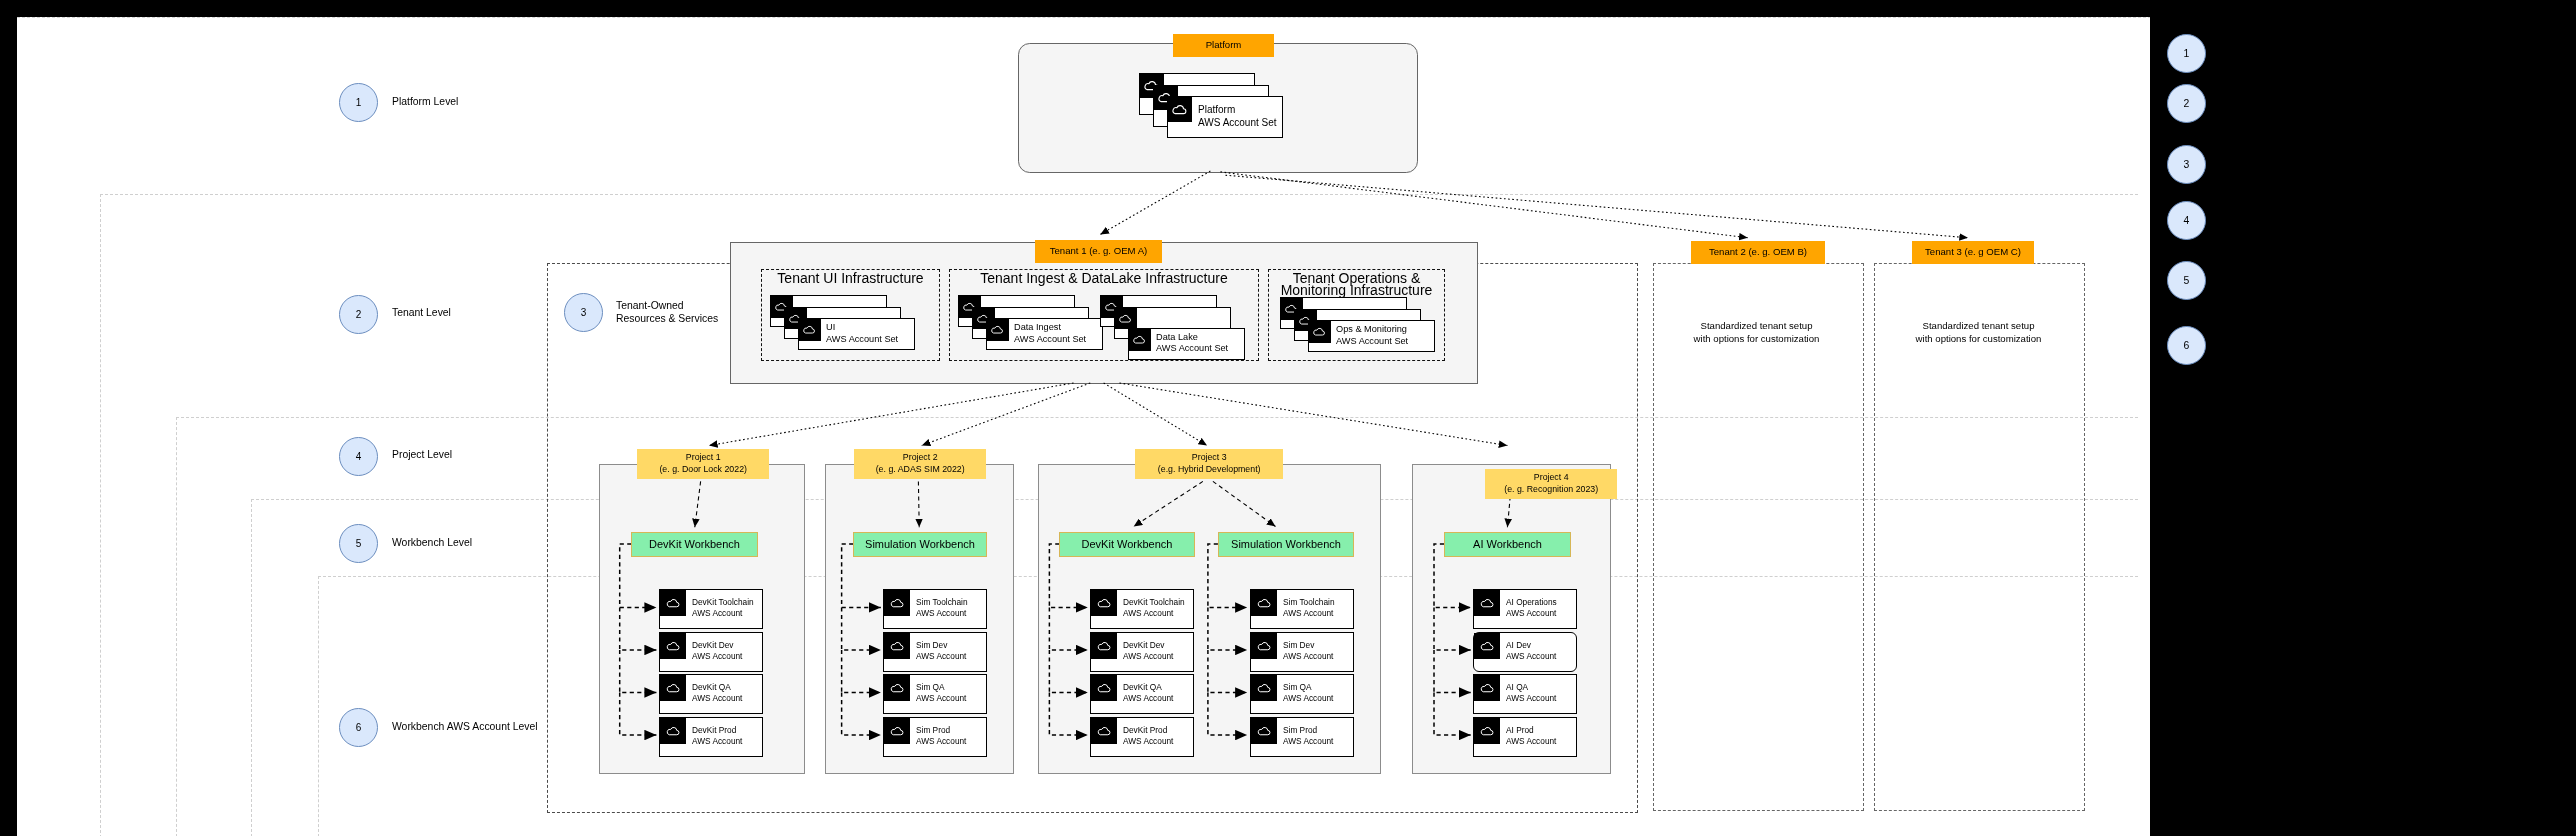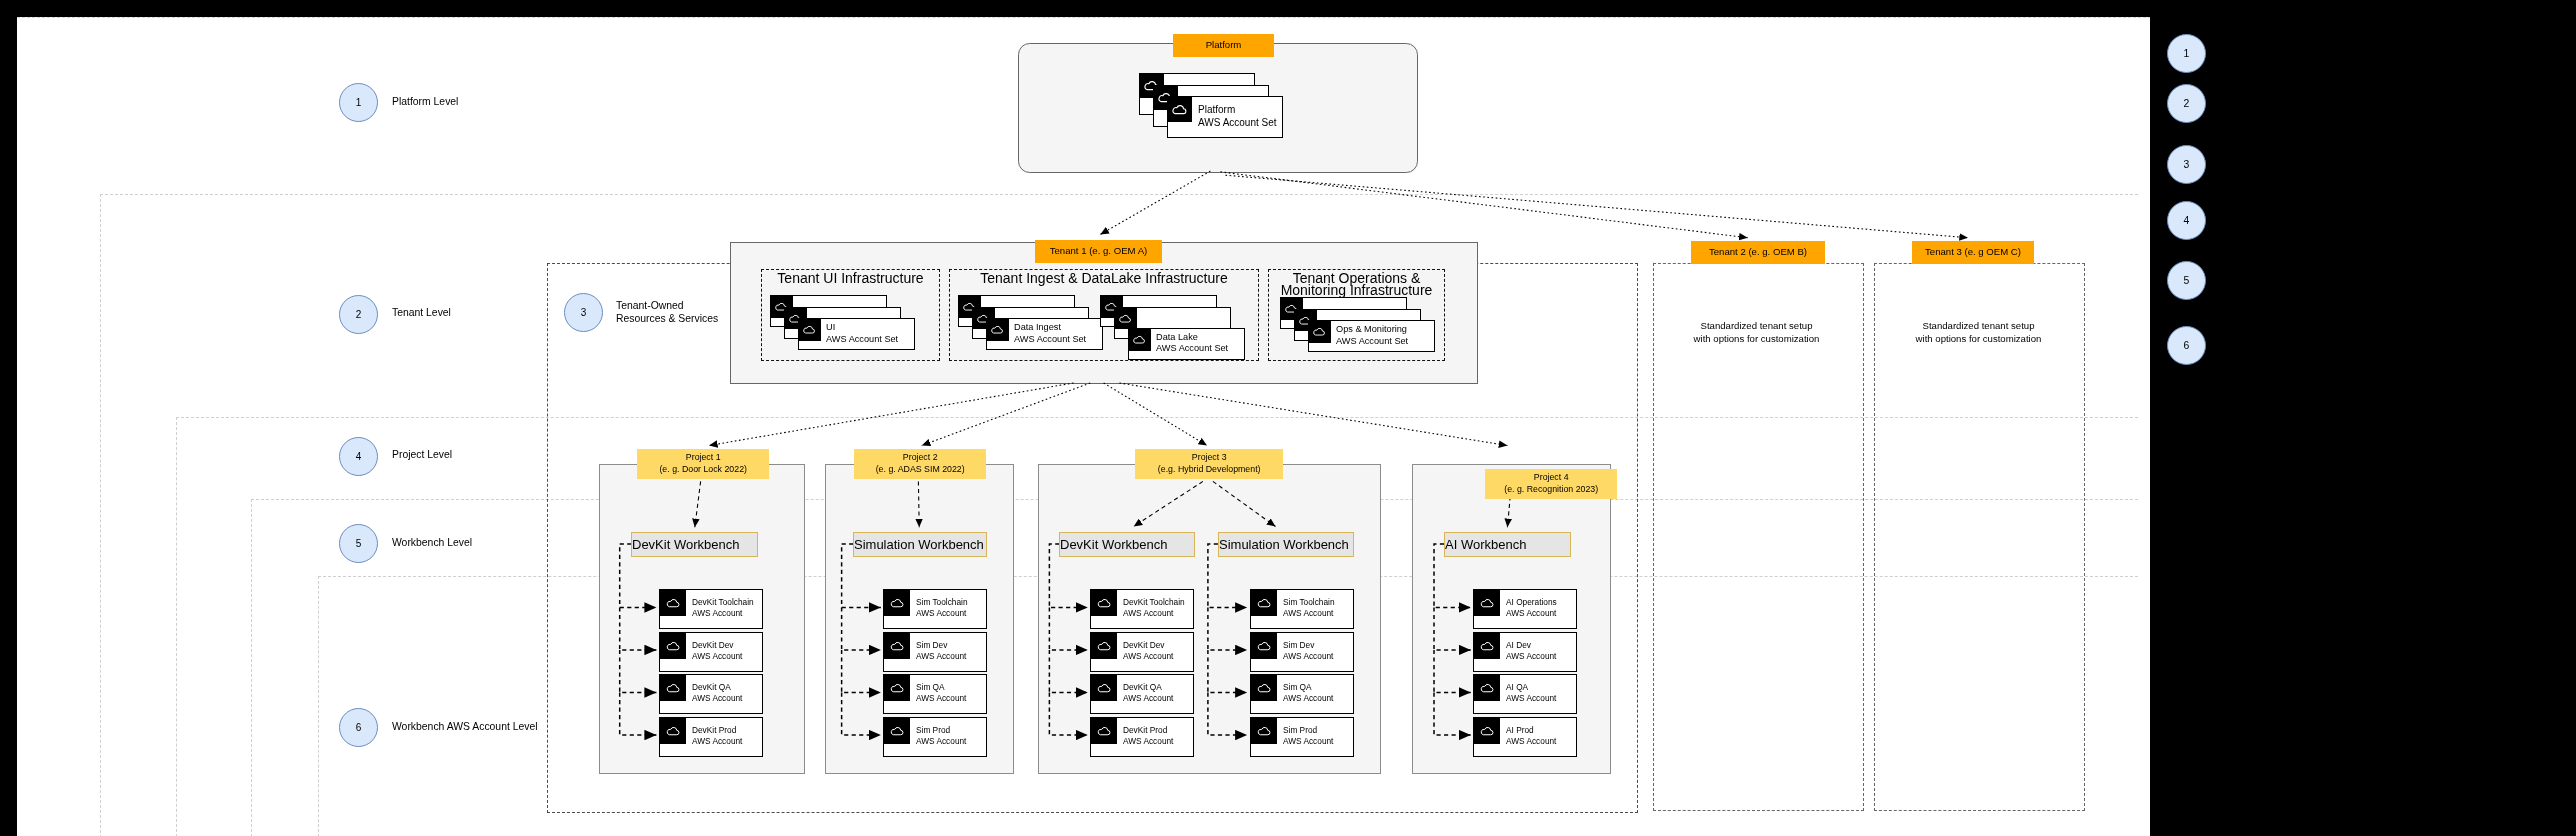--- a/index.html
+++ b/index.html
@@ -12,22 +12,22 @@
   .topline{position:absolute;border-top:0.8px dashed #d4d4d4;z-index:1;}
   
   .lvl{position:absolute;width:37px;height:37px;border-radius:50%;background:#DAE8FC;
        border:0.8px solid #6C8EBF;text-align:center;line-height:37px;font-size:10px;z-index:5;}
   .lvltext{position:absolute;font-size:10.4px;line-height:13.4px;z-index:5;}
   
   .olab{position:absolute;background:#FFA500;text-align:center;font-size:9.6px;
         height:22.5px;line-height:22.5px;z-index:6;}
   .plab{position:absolute;background:#FFD966;text-align:center;font-size:8.8px;
         line-height:11.7px;padding:3.3px 1.7px;z-index:6;}
-  .wb{position:absolute;background:#e5e5e5;border:0.8px solid #D6B656;text-align:left;
-      height:23.4px;line-height:23.4px;font-size:13px;z-index:6;}
+  .wb{position:absolute;background:#86efac;border:0.8px solid #D6B656;text-align:center;
+      height:23.4px;line-height:23.4px;font-size:11px;z-index:6;}
   
   .gbox{position:absolute;background:#F5F5F5;z-index:3;}
   .dashbox{position:absolute;border:1.3px dashed #4b4b4b;z-index:2;}
   .grp{position:absolute;border:1px dashed #111;z-index:4;}
   .gt{position:absolute;left:0;right:0;top:3.3px;text-align:center;font-size:14px;line-height:11.7px;z-index:5;}
   
   .stack{position:absolute;z-index:5;}
   .card{position:absolute;background:#fff;border:1.3px solid #000;}
   .card.small{width:115px;height:30px;}
   .stack.big .card{width:114px;height:40px;}
@@ -480,21 +480,21 @@
     <span class="sq2">
         <svg width="16" height="10" viewBox="0 0 24 16">
           <path d="M6 14 h12 a3.5 3.5 0 0 0 0-7 a5 5 0 0 0-9.6-1.6 A4 4 0 0 0 6 14 Z" fill="none" stroke="#fff" stroke-width="1.6"></path>
         </svg>
       </span>
     <span class="at">
         <div>AI Operations</div>
         <div>AWS Account</div>
       </span>
   </div>
-  <div class="acct" style="left:1473px;top:632px;">
+  <div class="acct" style="left:1473px;top:632px;border-radius:6px;">
     <span class="sq2">
         <svg width="16" height="10" viewBox="0 0 24 16">
           <path d="M6 14 h12 a3.5 3.5 0 0 0 0-7 a5 5 0 0 0-9.6-1.6 A4 4 0 0 0 6 14 Z" fill="none" stroke="#fff" stroke-width="1.6"></path>
         </svg>
       </span>
     <span class="at">
         <div>AI Dev</div>
         <div>AWS Account</div>
       </span>
   </div>

